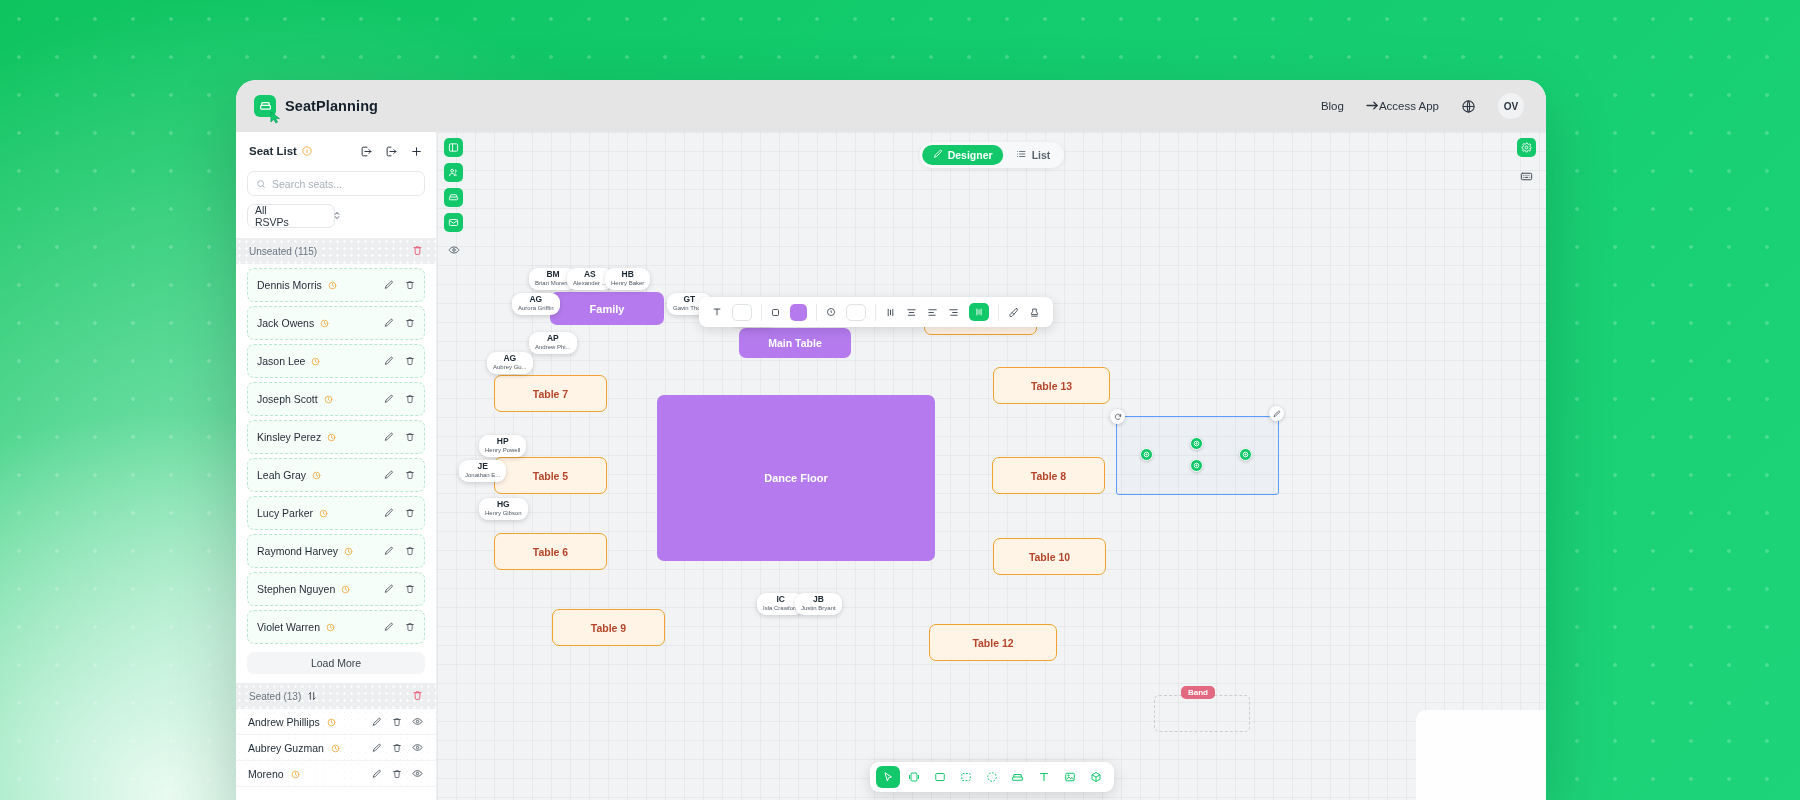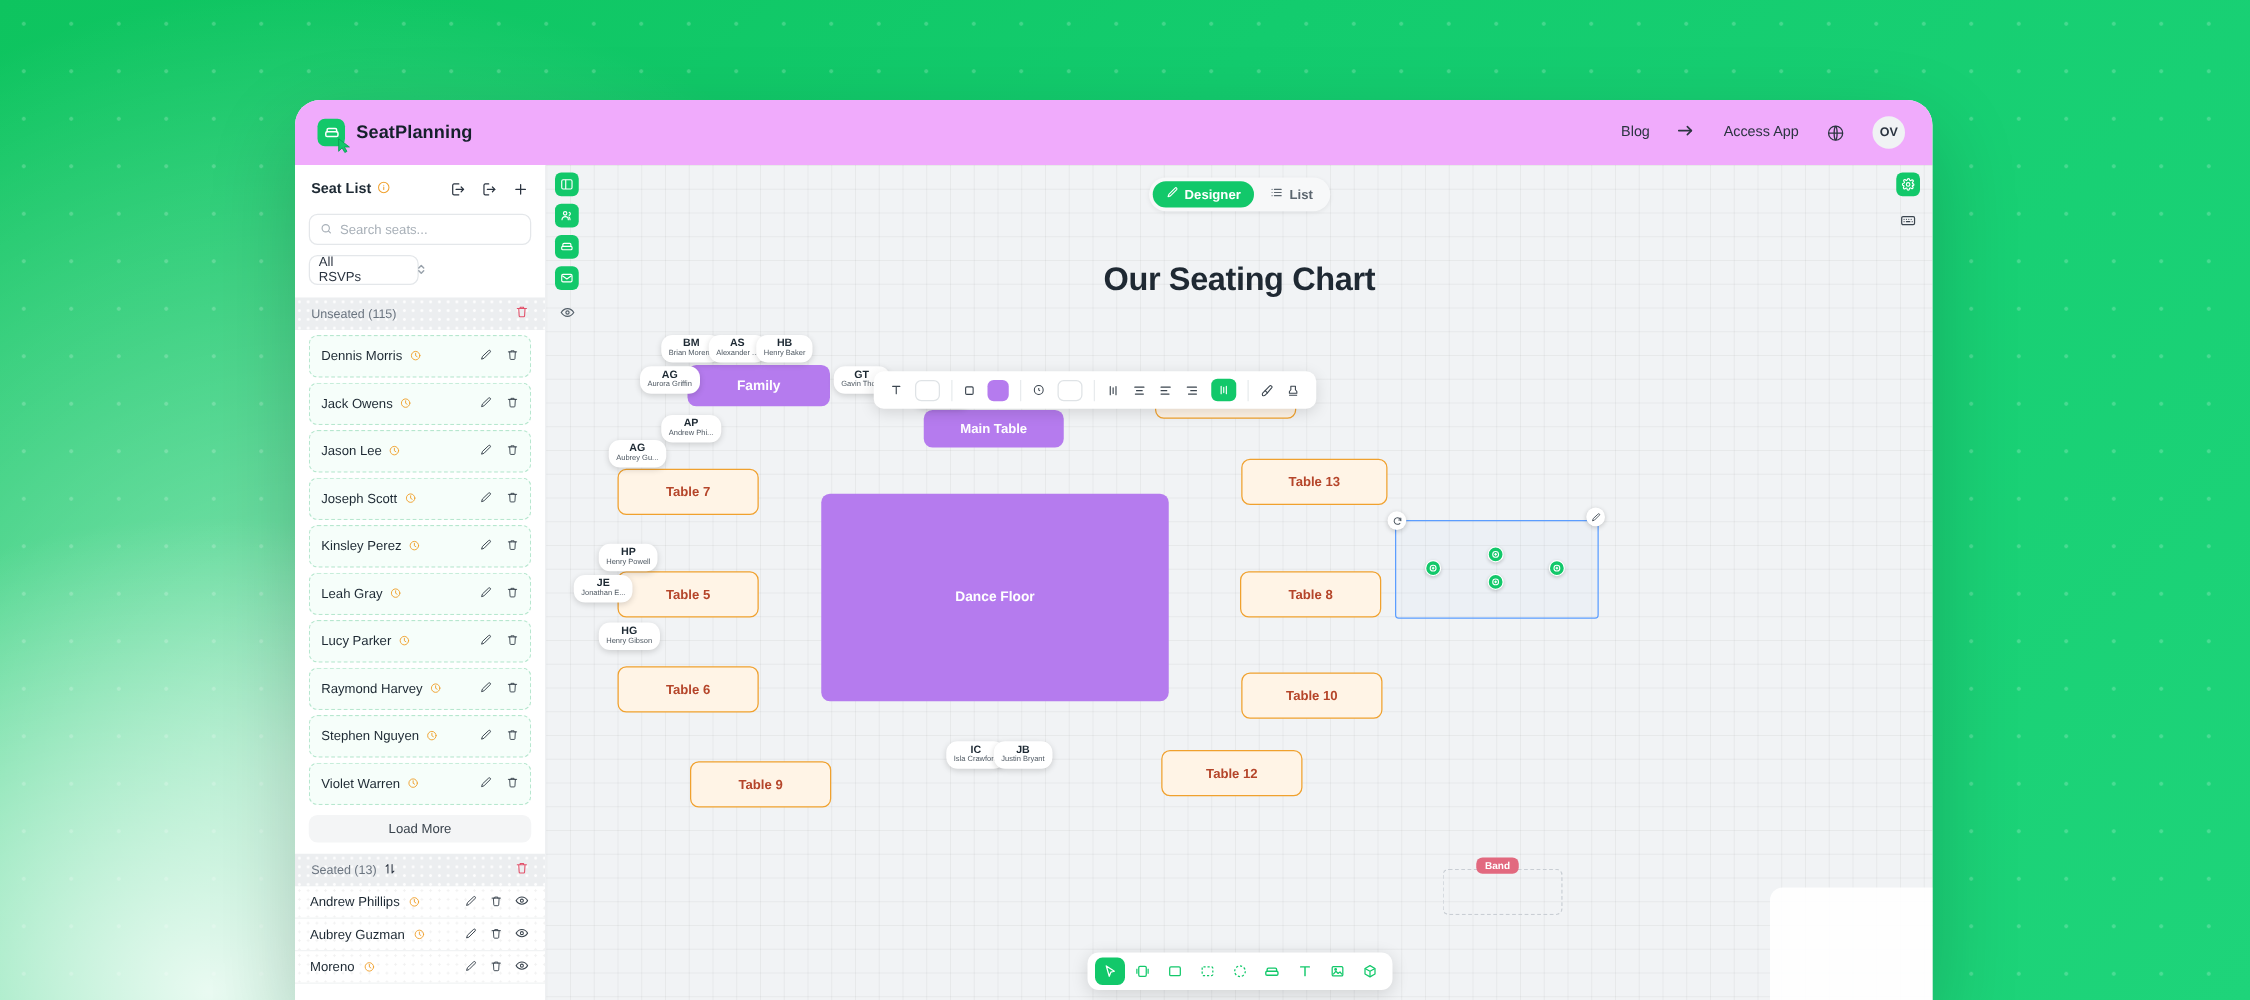--- a/index.html
+++ b/index.html
@@ -35,34 +35,34 @@
     border-radius: 20px 20px 0 0;
     overflow: hidden;
     box-shadow: 0 26px 70px rgba(0,0,0,.18);
   }
 
   
   #header {
     height: 52px;
     display: flex; align-items: center;
     padding: 0 22px 0 18px;
-    background: #f0abfc;
+    background: #e5e5e5;
     position: relative; z-index: 20;
   }
   .brand { display: flex; align-items: center; gap: 9px; position: relative; }
   .brand-logo {
     width: 22px; height: 22px; border-radius: 6px;
     background: #12c86a;
     display: flex; align-items: center; justify-content: center;
   }
   .brand-name { font-size: 14.5px; font-weight: 700; color: #15202b; letter-spacing: .1px; }
   .cursor-arrow { position: absolute; left: 16px; top: 15px; }
   .header-right { margin-left: auto; display: flex; align-items: center; gap: 22px; }
   .hdr-link { font-size: 11.5px; color: #2b3440; font-weight: 500; cursor: pointer; }
-  .hdr-access { display: flex; align-items: center; gap: 24px; font-size: 11.5px; color: #2b3440; font-weight: 500; cursor:pointer;}
+  .hdr-access { display: flex; align-items: center; gap: 0; font-size: 11.5px; color: #2b3440; font-weight: 500; cursor:pointer;}
   .avatar-btn {
     width: 26px; height: 26px; border-radius: 50%;
     background: #f0f2f4; color: #2b3440;
     font-size: 10px; font-weight: 700;
     display: flex; align-items: center; justify-content: center;
     cursor: pointer;
   }
 
   
   #body { display: flex; height: 668px; }
@@ -659,21 +659,20 @@
         <div class="mode-pill">
           <span>
             <svg width="10" height="10" viewBox="0 0 24 24" fill="none" stroke="#5c666f" stroke-width="2.1" stroke-linecap="round">
                 <path d="M8 6h13M8 12h13M8 18h13M3.5 6h.01M3.5 12h.01M3.5 18h.01"></path>
               </svg>
           </span>
           <span>List</span>
         </div>
       </div>
 
-      <div class="chart-title">Our Seating Chart</div>
 
       <div class="sel-box" style="left:679px;top:284px;width:163px;height:79px;"></div>
       <div class="sel-tool" style="left:673px;top:277px;">
         <svg width="8" height="8" viewBox="0 0 24 24" fill="none" stroke="#4b555f" stroke-width="2.4" stroke-linecap="round">
             <path d="M20 11a8 8 0 1 0-2.2 6"></path>
             <path d="M20 4v5h-5"></path>
           </svg>
       </div>
       <div class="sel-tool" style="left:832px;top:274px;">
         <svg width="8" height="8" viewBox="0 0 24 24" fill="none" stroke="#4b555f" stroke-width="2.3" stroke-linecap="round" stroke-linejoin="round">
@@ -710,21 +709,21 @@
           </div>
           <div class="obj tbl" style="left: 556px; top: 235px; width: 117px; height: 37px;">
             <span>Table 13</span>
           </div>
           <div class="obj tbl" style="left: 555px; top: 325px; width: 113px; height: 37px;">
             <span>Table 8</span>
           </div>
           <div class="obj tbl" style="left: 556px; top: 406px; width: 113px; height: 37px;">
             <span>Table 10</span>
           </div>
-          <div class="obj tbl" style="left: 492px; top: 468px; width: 113px; height: 37px;">
+          <div class="obj tbl" style="left: 492px; top: 492px; width: 128px; height: 37px;">
             <span>Table 12</span>
           </div>
         </div>
       <div id="chips-layer">
           <div class="chip" style="left: 92px; top: 136px;">
             <div class="ini">BM</div>
             <div class="nm">Brian Moreno</div>
           </div>
           <div class="chip" style="left: 130px; top: 136px;">
             <div class="ini">AS</div>

